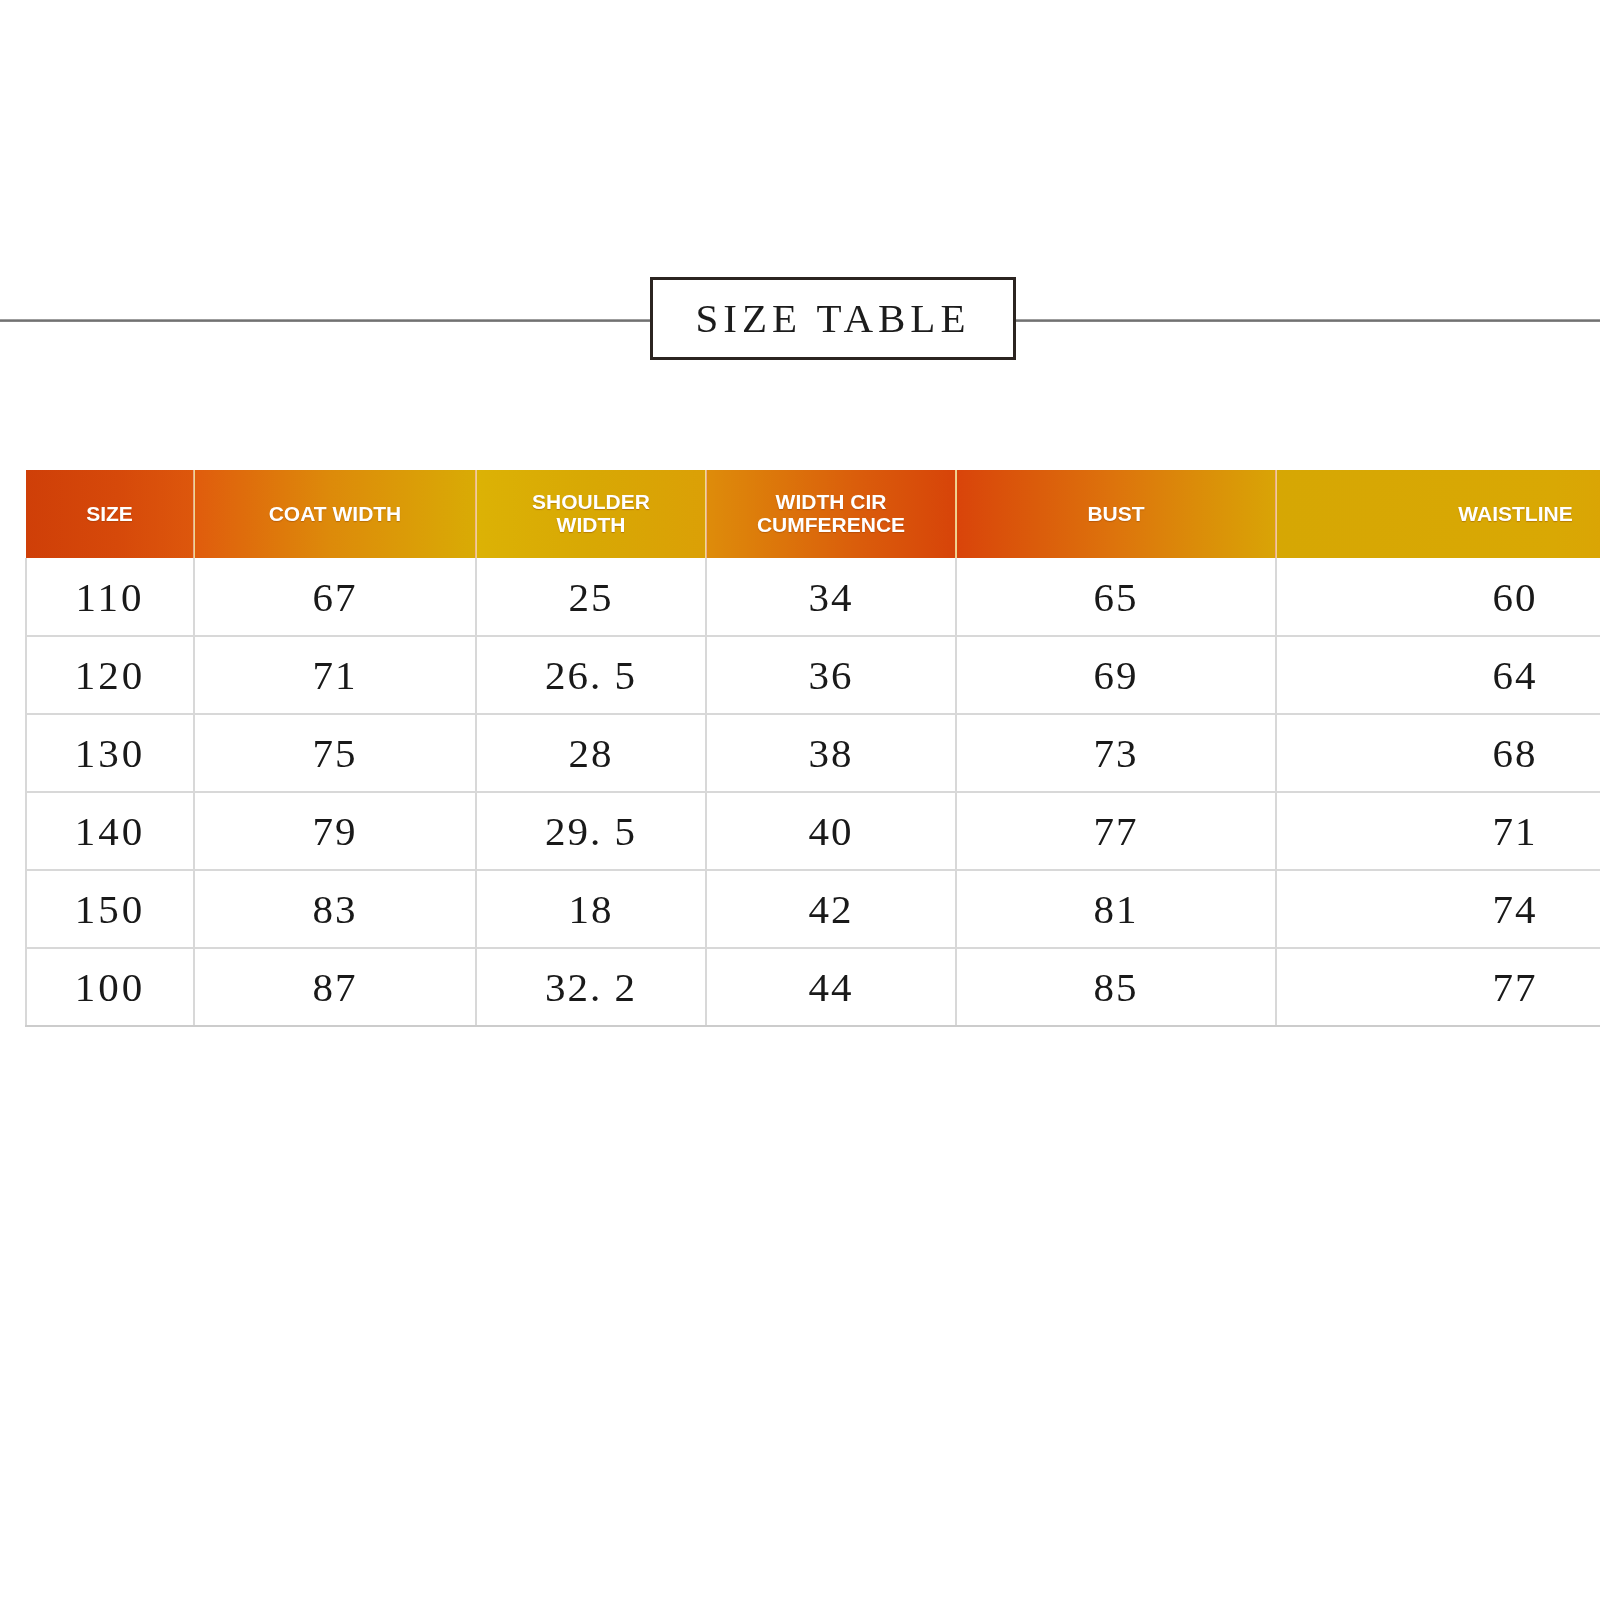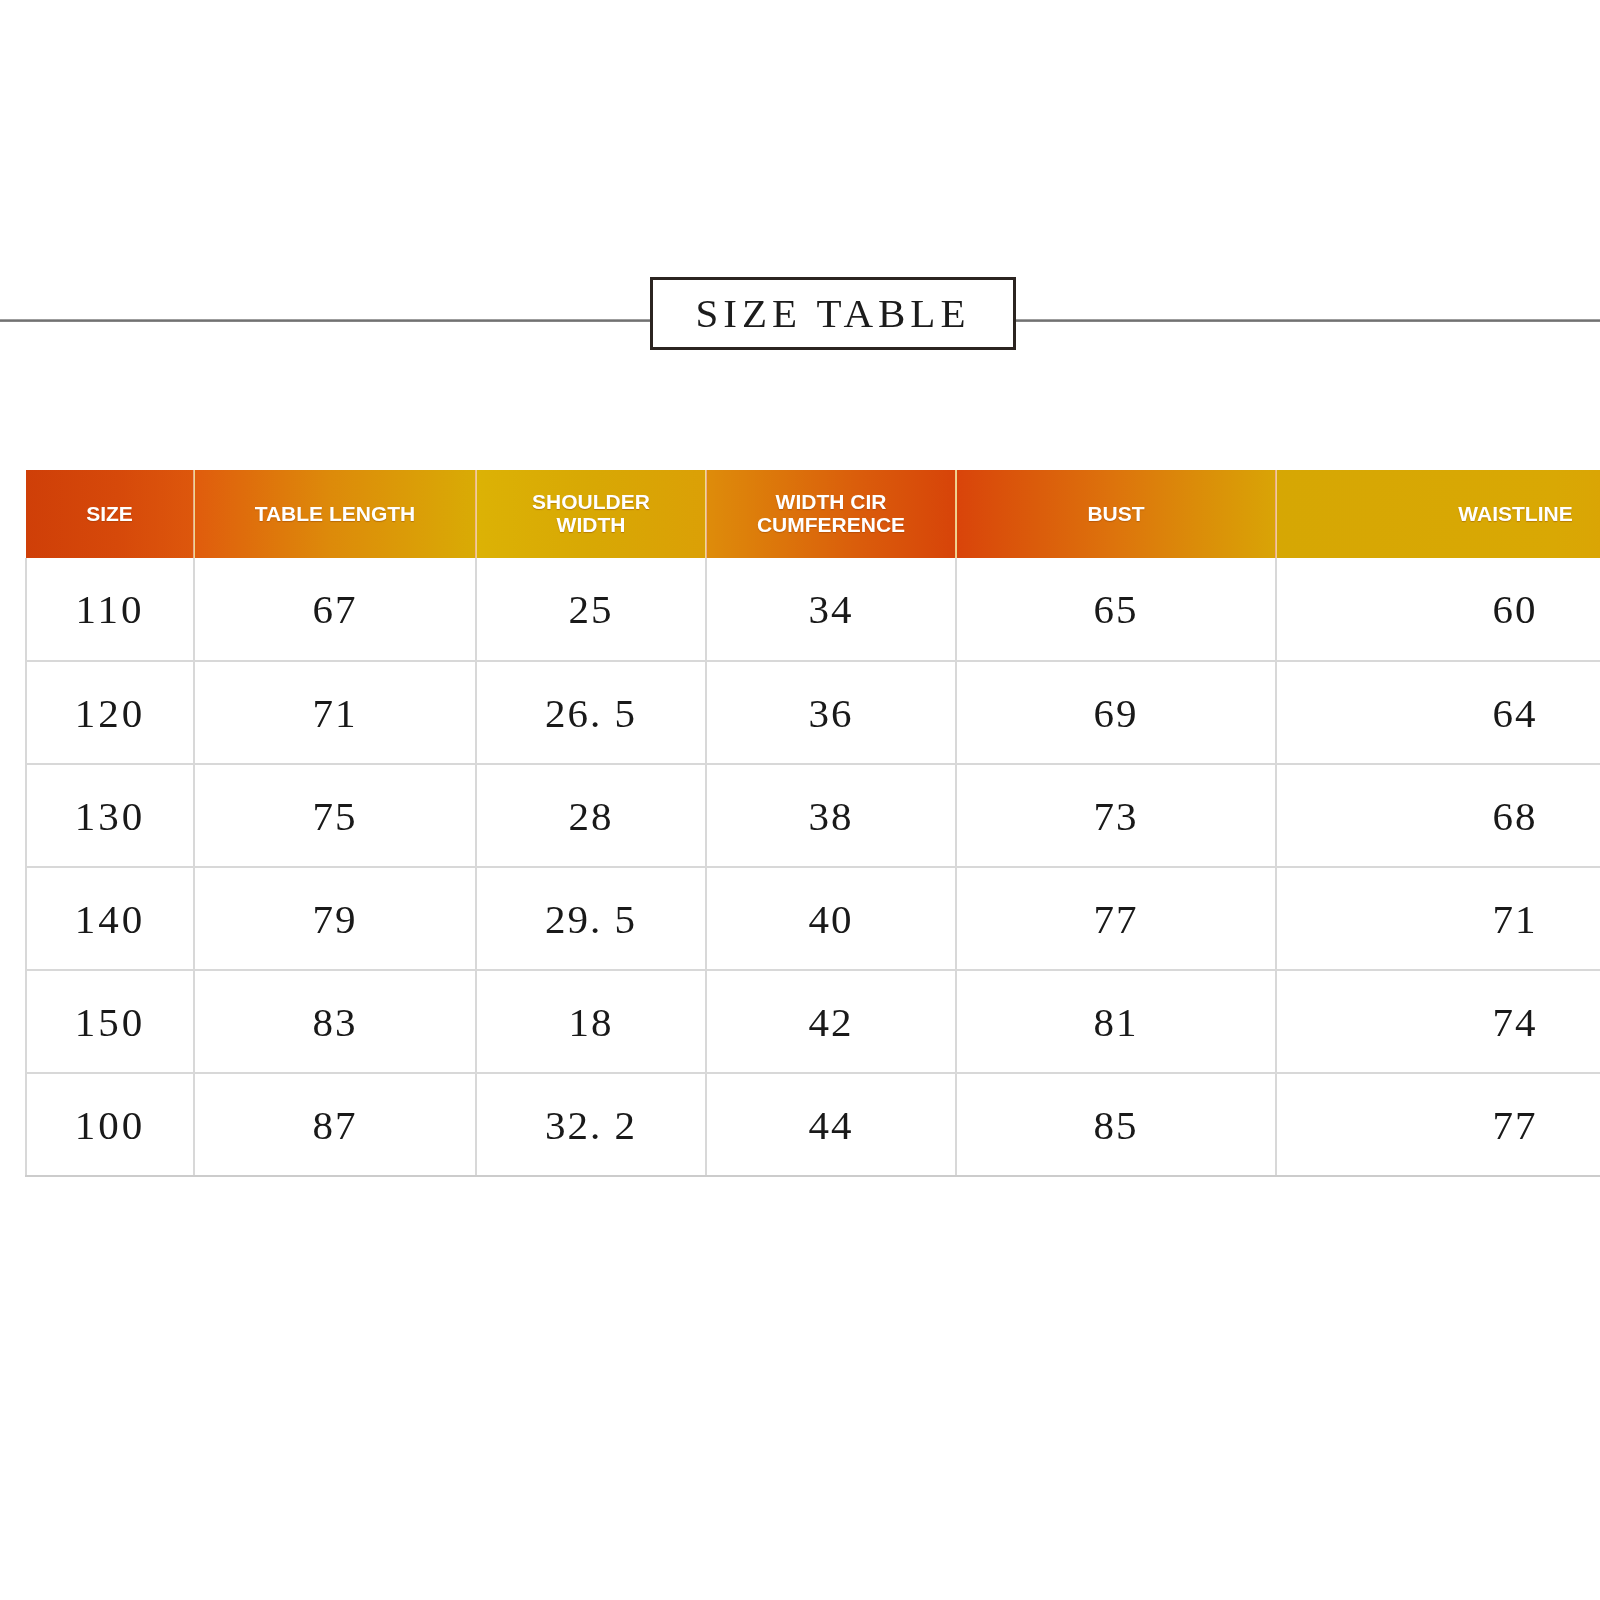--- a/index.html
+++ b/index.html
@@ -33,21 +33,21 @@
     width: 1600px;
     height: 3px;
     background: linear-gradient(to bottom, #b9b9b9 0%, #6f6f6f 45%, #8f8f8f 100%);
   }
 
   .title-box {
     position: absolute;
     left: 650px;
     top: 0px;
     width: 366px;
-    height: 73px;
+    height: 83px;
     background: #ffffff;
     border: 3px solid #2b2420;
     display: flex;
     align-items: center;
     justify-content: center;
   }
 
   .title-text {
     font-family: "Liberation Serif", serif;
     font-size: 41px;
@@ -95,21 +95,21 @@
   thead th:last-child { border-right: none; }
 
   th.h-size     { background: linear-gradient(to right, #cf3f08 0%, #d6490a 55%, #dd570c 100%); }
   th.h-coat     { background: linear-gradient(to right, #e05c0d 0%, #dd8a0a 48%, #d9ab05 100%); }
   th.h-shoulder { background: linear-gradient(to right, #dcb205 0%, #d8a804 50%, #dba006 100%); }
   th.h-sleeve   { background: linear-gradient(to right, #de8c0a 0%, #da5c0b 62%, #d74409 100%); }
   th.h-bust     { background: linear-gradient(to right, #d9440a 0%, #dd740c 50%, #d9a406 100%); margin-top: 32px; }
   th.h-waist    { background: linear-gradient(to right, #d6a704 0%, #d9a804 58%, #de9c06 100%); }
 
   tbody td {
-    height: 103px;
+    height: 78px;
     background: #ffffff;
     border-bottom: 2px solid #d8d8d8;
     border-right: 2px solid #d8d8d8;
     font-family: "Liberation Serif", serif;
     font-size: 41px;
     color: #191919;
     text-align: center;
     vertical-align: middle;
     letter-spacing: 2px;
   }
@@ -134,21 +134,21 @@
       <col class="c-size">
       <col class="c-coat">
       <col class="c-shoulder">
       <col class="c-sleeve">
       <col class="c-bust">
       <col class="c-waist">
     </colgroup>
     <thead>
       <tr>
         <th class="h-size">SIZE</th>
-        <th class="h-coat">TABLE LENGTH</th>
+        <th class="h-coat">COAT WIDTH</th>
         <th class="h-shoulder">SHOULDER WIDTH</th>
         <th class="h-sleeve">WIDTH CIR CUMFERENCE</th>
         <th class="h-bust">BUST</th>
         <th class="h-waist">WAISTLINE</th>
       </tr>
     </thead>
     <tbody>
       <tr>
         <td class="cell-size">110</td>
         <td>67</td>

